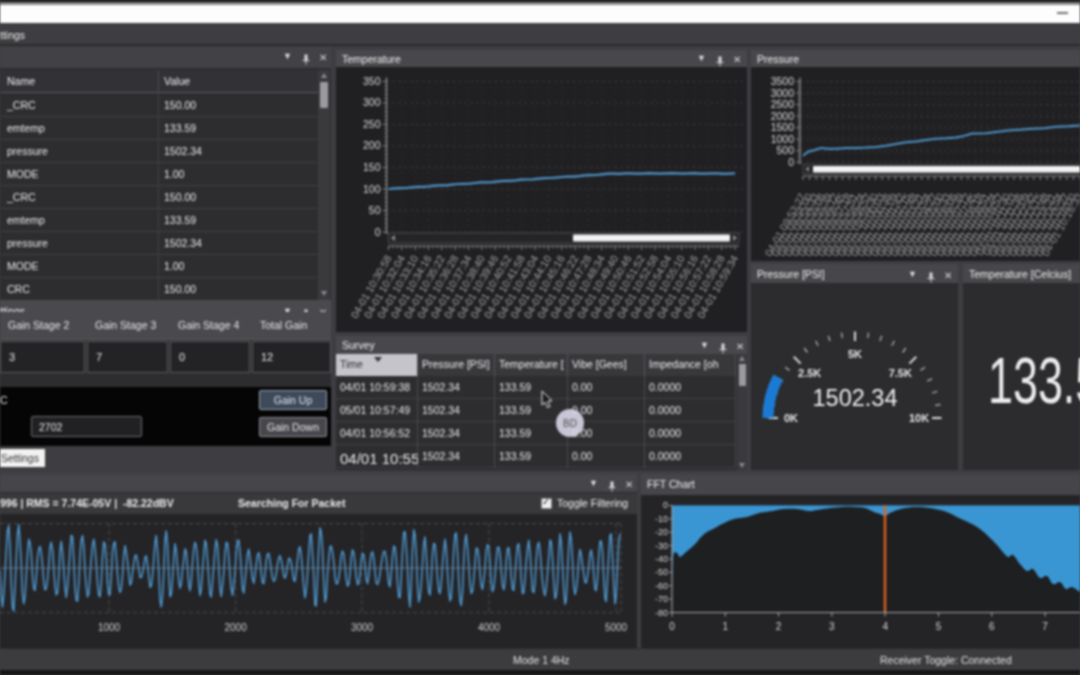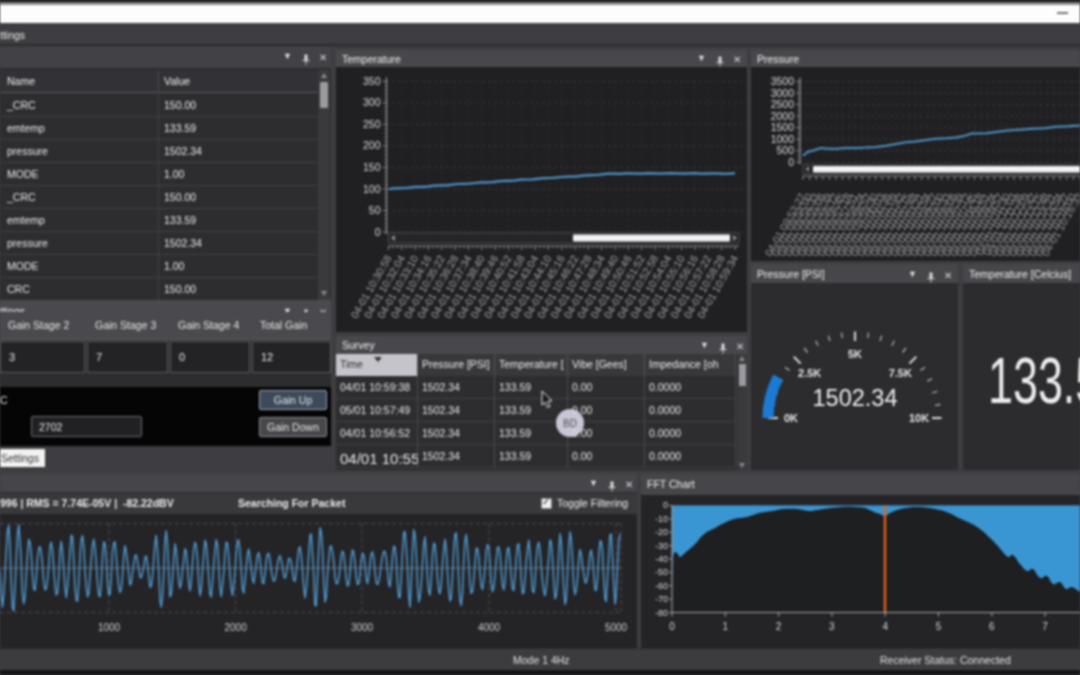--- a/index.html
+++ b/index.html
@@ -763,21 +763,21 @@
           <line x1="297.5" y1="117.5" x2="297.5" y2="121.5" stroke="#aaa"></line>
           <text x="350.8" y="135" font-size="10" fill="#d8d8d8" text-anchor="middle">6</text>
           <line x1="350.8" y1="117.5" x2="350.8" y2="121.5" stroke="#aaa"></line>
           <text x="404.1" y="135" font-size="10" fill="#d8d8d8" text-anchor="middle">7</text>
           <line x1="404.1" y1="117.5" x2="404.1" y2="121.5" stroke="#aaa"></line>
         </svg>
       </div>
     </div>
     <div style="position:absolute;left:0;top:648px;width:1080px;height:22px;background:#3c3c3f;border-top:1px solid #2a2a2c;">
       <span style="position:absolute;left:513px;top:5px;font-size:10.5px;color:#e4e4e4;">Mode 1 4Hz</span>
-      <span style="position:absolute;left:880px;top:5px;font-size:10.5px;color:#e4e4e4;">Receiver Status: Connected</span>
+      <span style="position:absolute;left:880px;top:5px;font-size:10.5px;color:#e4e4e4;">Receiver Toggle: Connected</span>
     </div>
     <div style="position:absolute;left:0;top:670px;width:1080px;height:5px;background:#161618;"></div>
     <svg style="position:absolute;left:541px;top:391px" width="14" height="20">
       <path d="M1 0 L1 14 L4.2 11.2 L6.4 16.5 L9 15.4 L6.8 10.2 L11 9.8 Z" fill="#1a1a1a" stroke="#f0f0f0" stroke-width="1"></path>
     </svg>
     <div style="position:absolute;left:556px;top:409px;width:28px;height:28px;border-radius:50%;background:#d9d6e6;opacity:0.9;">
       <span style="position:absolute;left:50%;top:50%;transform:translate(-50%,-50%);font-size:10px;color:#555;">BD</span>
     </div>
   </div>
 </body></html>

